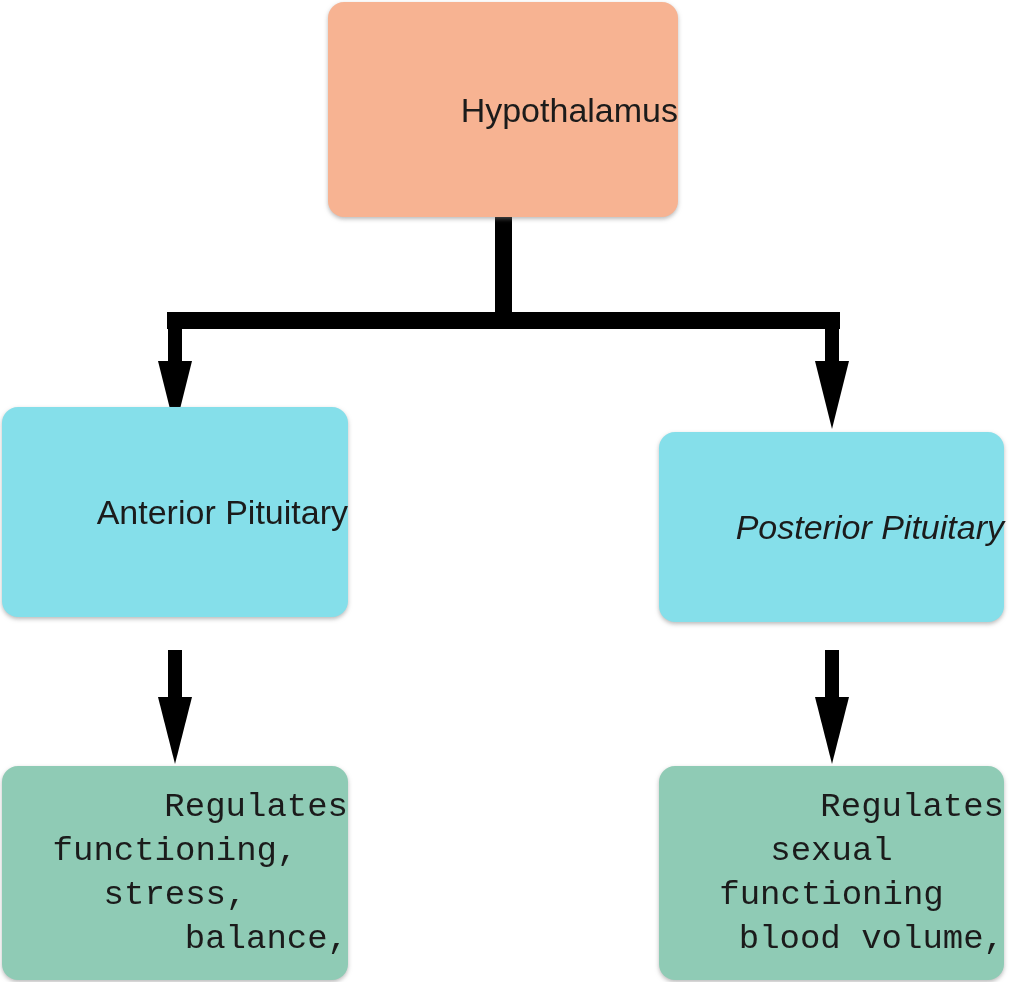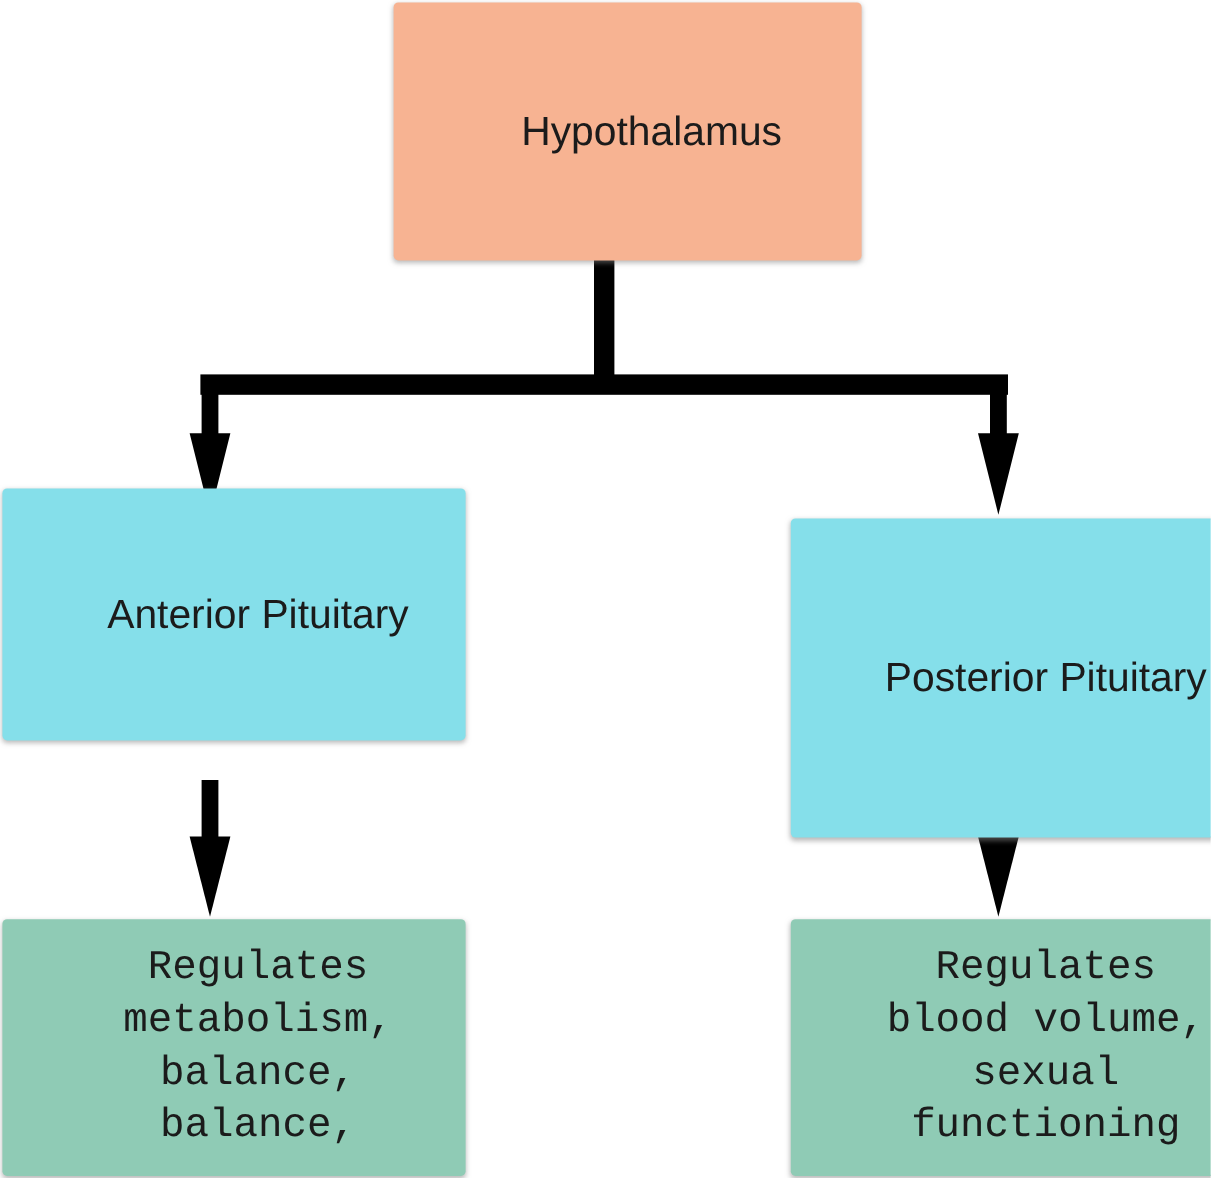--- a/index.html
+++ b/index.html
@@ -17,35 +17,34 @@
   }
   .connectors-svg {
     position: absolute;
     left: 0;
     top: 0;
     width: 1009px;
     height: 982px;
   }
   .node {
     position: absolute;
-    border-radius: 4px;
+    border-radius: 16px;
     display: flex;
     flex-direction: column;
-    align-items: center;
+    align-items: flex-end;
     justify-content: center;
     text-align: center;
     color: #1b1b1b;
     font-size: 34px;
     line-height: 44px;
     box-shadow: 0 2px 4px rgba(130,130,130,0.55);
-    padding-left: 40px;
   }
   #node-hypothalamus { left: 328px; top: 2px;   width: 350px; height: 215px; }
   #node-anterior     { left: 2px;   top: 407px; width: 346px; height: 210px; }
-  #node-posterior    { left: 659px; top: 432px; width: 345px; height: 266px; }
+  #node-posterior    { left: 659px; top: 432px; width: 345px; height: 190px; font-style: italic; }
   #node-anterior-fn  { left: 2px;   top: 766px; width: 346px; height: 214px; }
   #node-posterior-fn { left: 659px; top: 766px; width: 345px; height: 214px; }
   .node .label { display: block; }
   .node .line  { display: block; font-family: Liberation Mono, monospace; }
 </style>
 </head>
 <body>
 
 <div class="stage">
 
@@ -77,23 +76,23 @@
   <div class="node" id="node-anterior" style="background: rgb(133, 223, 234);">
     <span class="label">Anterior Pituitary</span>
   </div>
 
   <div class="node" id="node-posterior" style="background: rgb(133, 223, 234);">
     <span class="label">Posterior Pituitary</span>
   </div>
 
   <div class="node" id="node-anterior-fn" style="background: rgb(143, 203, 181);">
     <span class="line">Regulates</span>
-    <span class="line">metabolism, balance,</span>
+    <span class="line">functioning, stress,</span>
     <span class="line">balance,</span>
   </div>
 
   <div class="node" id="node-posterior-fn" style="background: rgb(143, 203, 181);">
     <span class="line">Regulates</span>
+    <span class="line">sexual functioning</span>
     <span class="line">blood volume,</span>
-    <span class="line">sexual functioning</span>
   </div>
 
 </div>
 
 </body></html>

